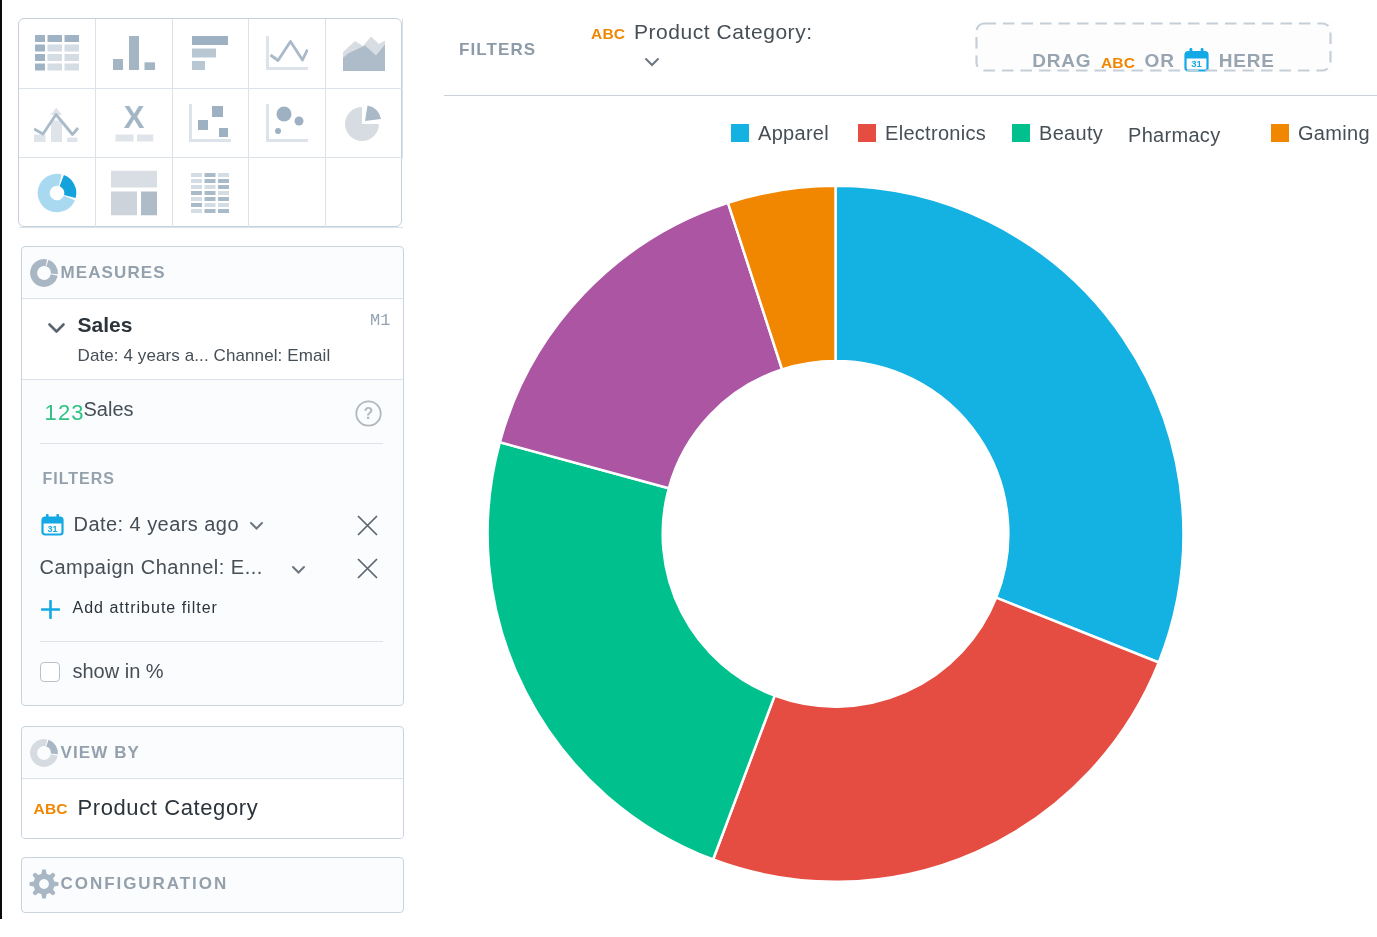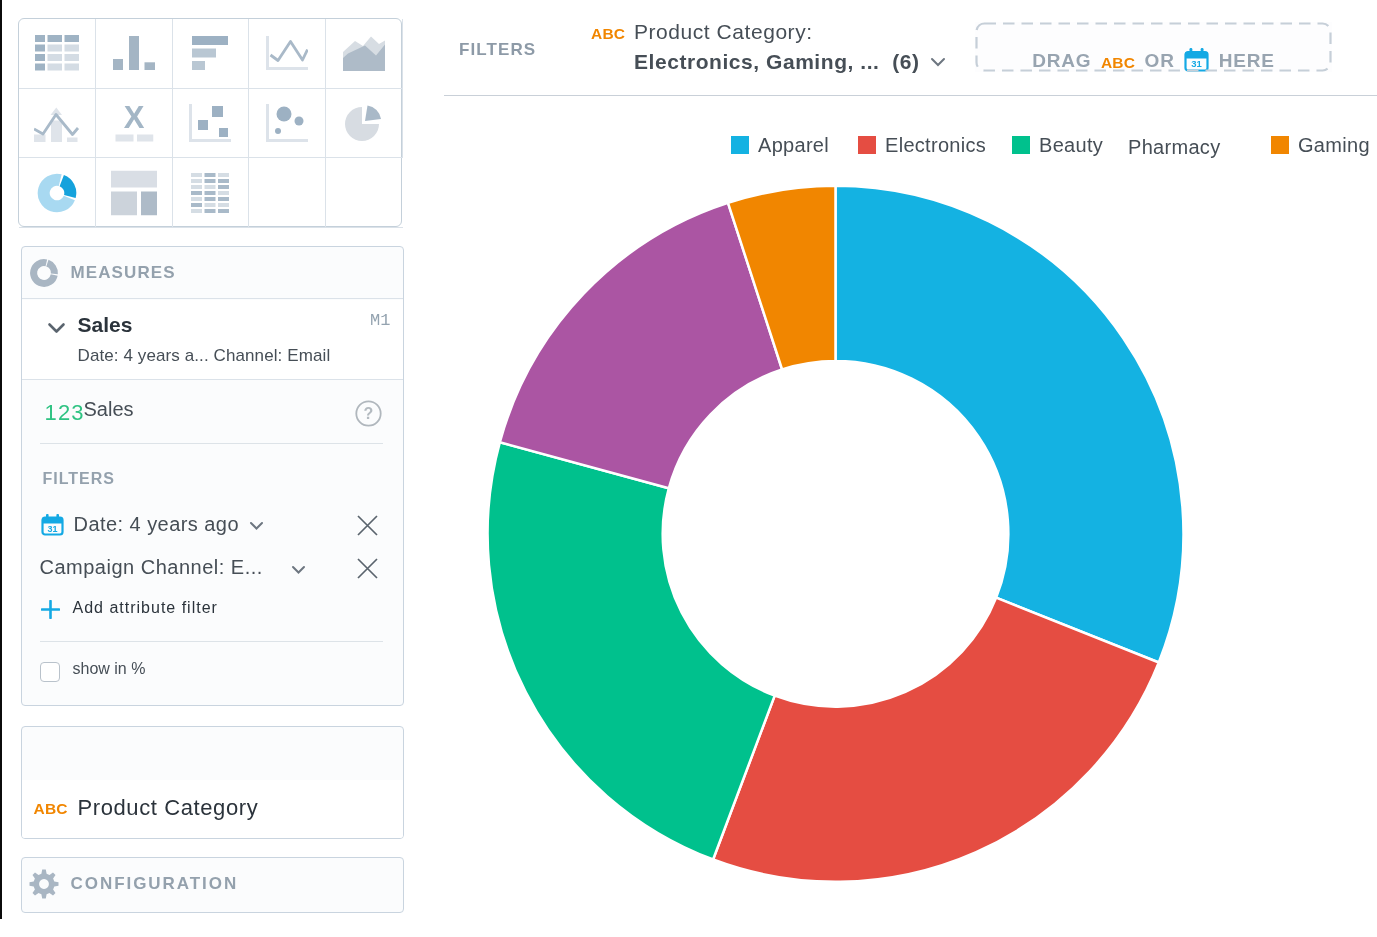--- a/index.html
+++ b/index.html
@@ -9,38 +9,38 @@
 #edge { left:0; top:0; width:2px; height:919px; background:#0b0b0b; }
 
 
 #grid { left:18px; top:18px; width:384px; height:209px; background:#fff; border:1px solid #c4d0da; border-radius:6px; }
 #grid .cell { position:absolute; border-right:1px solid #dbe2e9; border-bottom:1px solid #dbe2e9; width:76.8px; height:69.67px; }
 #grid .cell svg { position:absolute; left:50%; top:50%; transform:translate(-50%,-50%); }
 
 
 .panel { left:20.5px; width:383px; background:#fbfcfd; border:1px solid #c9d4df; border-radius:4px; }
 .phead { position:relative; height:52px; display:flex; align-items:center; padding-left:7px; }
-.phead .ptitle { font-size:17px; font-weight:bold; color:#94a1ad; letter-spacing:1.1px; margin-left:12px; }
+.phead .ptitle { font-size:17px; font-weight:bold; color:#94a1ad; letter-spacing:1.1px; margin-left:2px; }
 .pheadb { border-bottom:1px solid #dbe2e9; }
 #measures { top:246px; height:460px; }
 #viewby { top:726px; height:113px; }
 #config { top:857px; height:56px; }
 
 .mcard { position:absolute; left:0; top:53px; width:100%; height:80px; background:#fff; border-bottom:1px solid #dbe2e9; }
 .mtxt { color:#464e56; }
 
 
 #topfilters { left:459px; top:40px; font-size:17px; font-weight:bold; color:#8d9aa7; letter-spacing:1.1px; }
 #fdivider { left:444px; top:95px; width:933px; height:1px; background:#c9d0d8; }
 #dragbox { left:975px; top:22px; width:357px; height:50px; background:#fdfdfe; display:flex; align-items:flex-end; justify-content:center; gap:9.5px; }
 .dragtxt { font-size:19px; font-weight:bold; color:#98a4b0; letter-spacing:0.8px; }
 .abc { color:#f18600; font-weight:bold; letter-spacing:0.2px; }
 
 
-.leg { top:136px; height:18px; display:flex; align-items:center; }
+.leg { top:124px; height:18px; display:flex; align-items:center; }
 .legsq { width:18px; height:18px; margin-right:9px; }
 .legtxt { font-size:20px; color:#464e56; letter-spacing:0.3px; }
 </style>
 </head>
 <body>
 <div id="edge" class="abs"></div>
 
 <div id="grid" class="abs">
   <div class="cell" style="left:0; top:0;">
       <svg width="44" height="36" viewBox="0 0 44 36">
@@ -224,42 +224,51 @@
     </svg>
   <svg class="abs" style="left:334px; top:310px;" width="23" height="23" viewBox="0 0 23 23">
       <path d="M2 2 L21 21 M21 2 L2 21" stroke="#5a646e" stroke-width="1.7"></path>
     </svg>
   <svg class="abs" style="left:19px; top:353px;" width="19" height="19" viewBox="0 0 19 19">
       <path d="M9.5 1 L9.5 18 M1 9.5 L18 9.5" stroke="#14a9e4" stroke-width="2.6" stroke-linecap="round"></path>
     </svg>
   <span class="abs" style="left:51px; top:352px; font-size:16px; color:#2b333b; letter-spacing:1px;">Add attribute filter</span>
   <div class="abs" style="left:18px; top:394px; width:343px; height:1px; background:#dde3e8;"></div>
   <div class="abs" style="left:18px; top:415px; width:20px; height:20px; background:#fff; border:1.6px solid #b9c2cb; border-radius:4px;"></div>
-  <span class="abs mtxt" style="left:51px; top:413px; font-size:16px;">show in %</span>
+  <span class="abs mtxt" style="left:51px; top:413px; font-size:20px;">show in %</span>
 </div>
 
 <div id="viewby" class="panel abs">
+  <div class="phead pheadb">
+    <svg width="30" height="30" viewBox="0 0 30 30">
+        <g transform="translate(15,15)" fill="none" stroke-width="7">
+          <path stroke="#a9b6c3" d="M 3.39 -9.83 A 10.4 10.4 0 0 1 10.36 0.91"></path>
+          <path stroke="#d5dbe1" d="M 10.21 1.98 A 10.4 10.4 0 1 1 2.34 -10.13"></path>
+        </g>
+      </svg>
+    <span class="ptitle">VIEW BY</span>
+  </div>
   <div style="position:absolute; left:0; top:53px; width:100%; height:58px; background:#fff; border-radius:0 0 3px 3px;">
     <span class="abs abc" style="left:12px; top:20px; font-size:15.5px;">ABC</span>
     <span class="abs" style="left:56px; top:15px; font-size:22px; color:#2b333b; letter-spacing:0.6px;">Product Category</span>
   </div>
 </div>
 
 <div id="config" class="panel abs">
   <div class="phead">
     <svg width="30" height="30" viewBox="0 0 30 30">
         <path fill="#a9b6c3" fill-rule="evenodd" d="M12.4 4.7 L13.2 0.5 L16.8 0.5 L17.6 4.7 L20.5 5.9 L24.0 3.5 L26.5 6.0 L24.1 9.5 L25.3 12.4 L29.5 13.2 L29.5 16.8 L25.3 17.6 L24.1 20.5 L26.5 24.0 L24.0 26.5 L20.5 24.1 L17.6 25.3 L16.8 29.5 L13.2 29.5 L12.4 25.3 L9.5 24.1 L6.0 26.5 L3.5 24.0 L5.9 20.5 L4.7 17.6 L0.5 16.8 L0.5 13.2 L4.7 12.4 L5.9 9.5 L3.5 6.0 L6.0 3.5 L9.5 5.9 Z M 15 10.1 A 4.9 4.9 0 1 0 15.01 10.1 Z"></path>
       </svg>
     <span class="ptitle" style="letter-spacing:1.95px;">CONFIGURATION</span>
   </div>
 </div>
 
 <span id="topfilters" class="abs">FILTERS</span>
 <span class="abs abc" style="left:591px; top:25px; font-size:15.5px;">ABC</span>
-<div class="abs" style="left:634px; top:17px; font-size:21px; color:#464e56; line-height:30px; letter-spacing:0.55px;">Product Category:<br><b>Electronics, Gaming, ...&nbsp; (6)</b><svg width="20" height="12" viewBox="0 0 20 12" style="margin-left:8px">
+<div class="abs" style="left:634px; top:17px; font-size:21px; color:#464e56; line-height:30px; letter-spacing:0.55px;">Product Category:<br><svg width="20" height="12" viewBox="0 0 20 12" style="margin-left:8px">
       <path d="M4 2 L10 8 L16 2" stroke="#6d7680" stroke-width="2" fill="none" stroke-linecap="round"></path>
     </svg></div>
 <div id="dragbox" class="abs">
     <svg class="abs" style="left:0;top:0;" width="357" height="50">
       <rect x="1.5" y="1.5" width="354" height="47" rx="8" fill="none" stroke="#c6cfd8" stroke-width="2.2" stroke-dasharray="11.5 7"></rect>
     </svg>
   <span class="dragtxt">DRAG</span>
   <span class="abc" style="font-size:15.5px;">ABC</span>
   <span class="dragtxt">OR</span>
   <svg width="25" height="24" viewBox="0 0 25 24">

